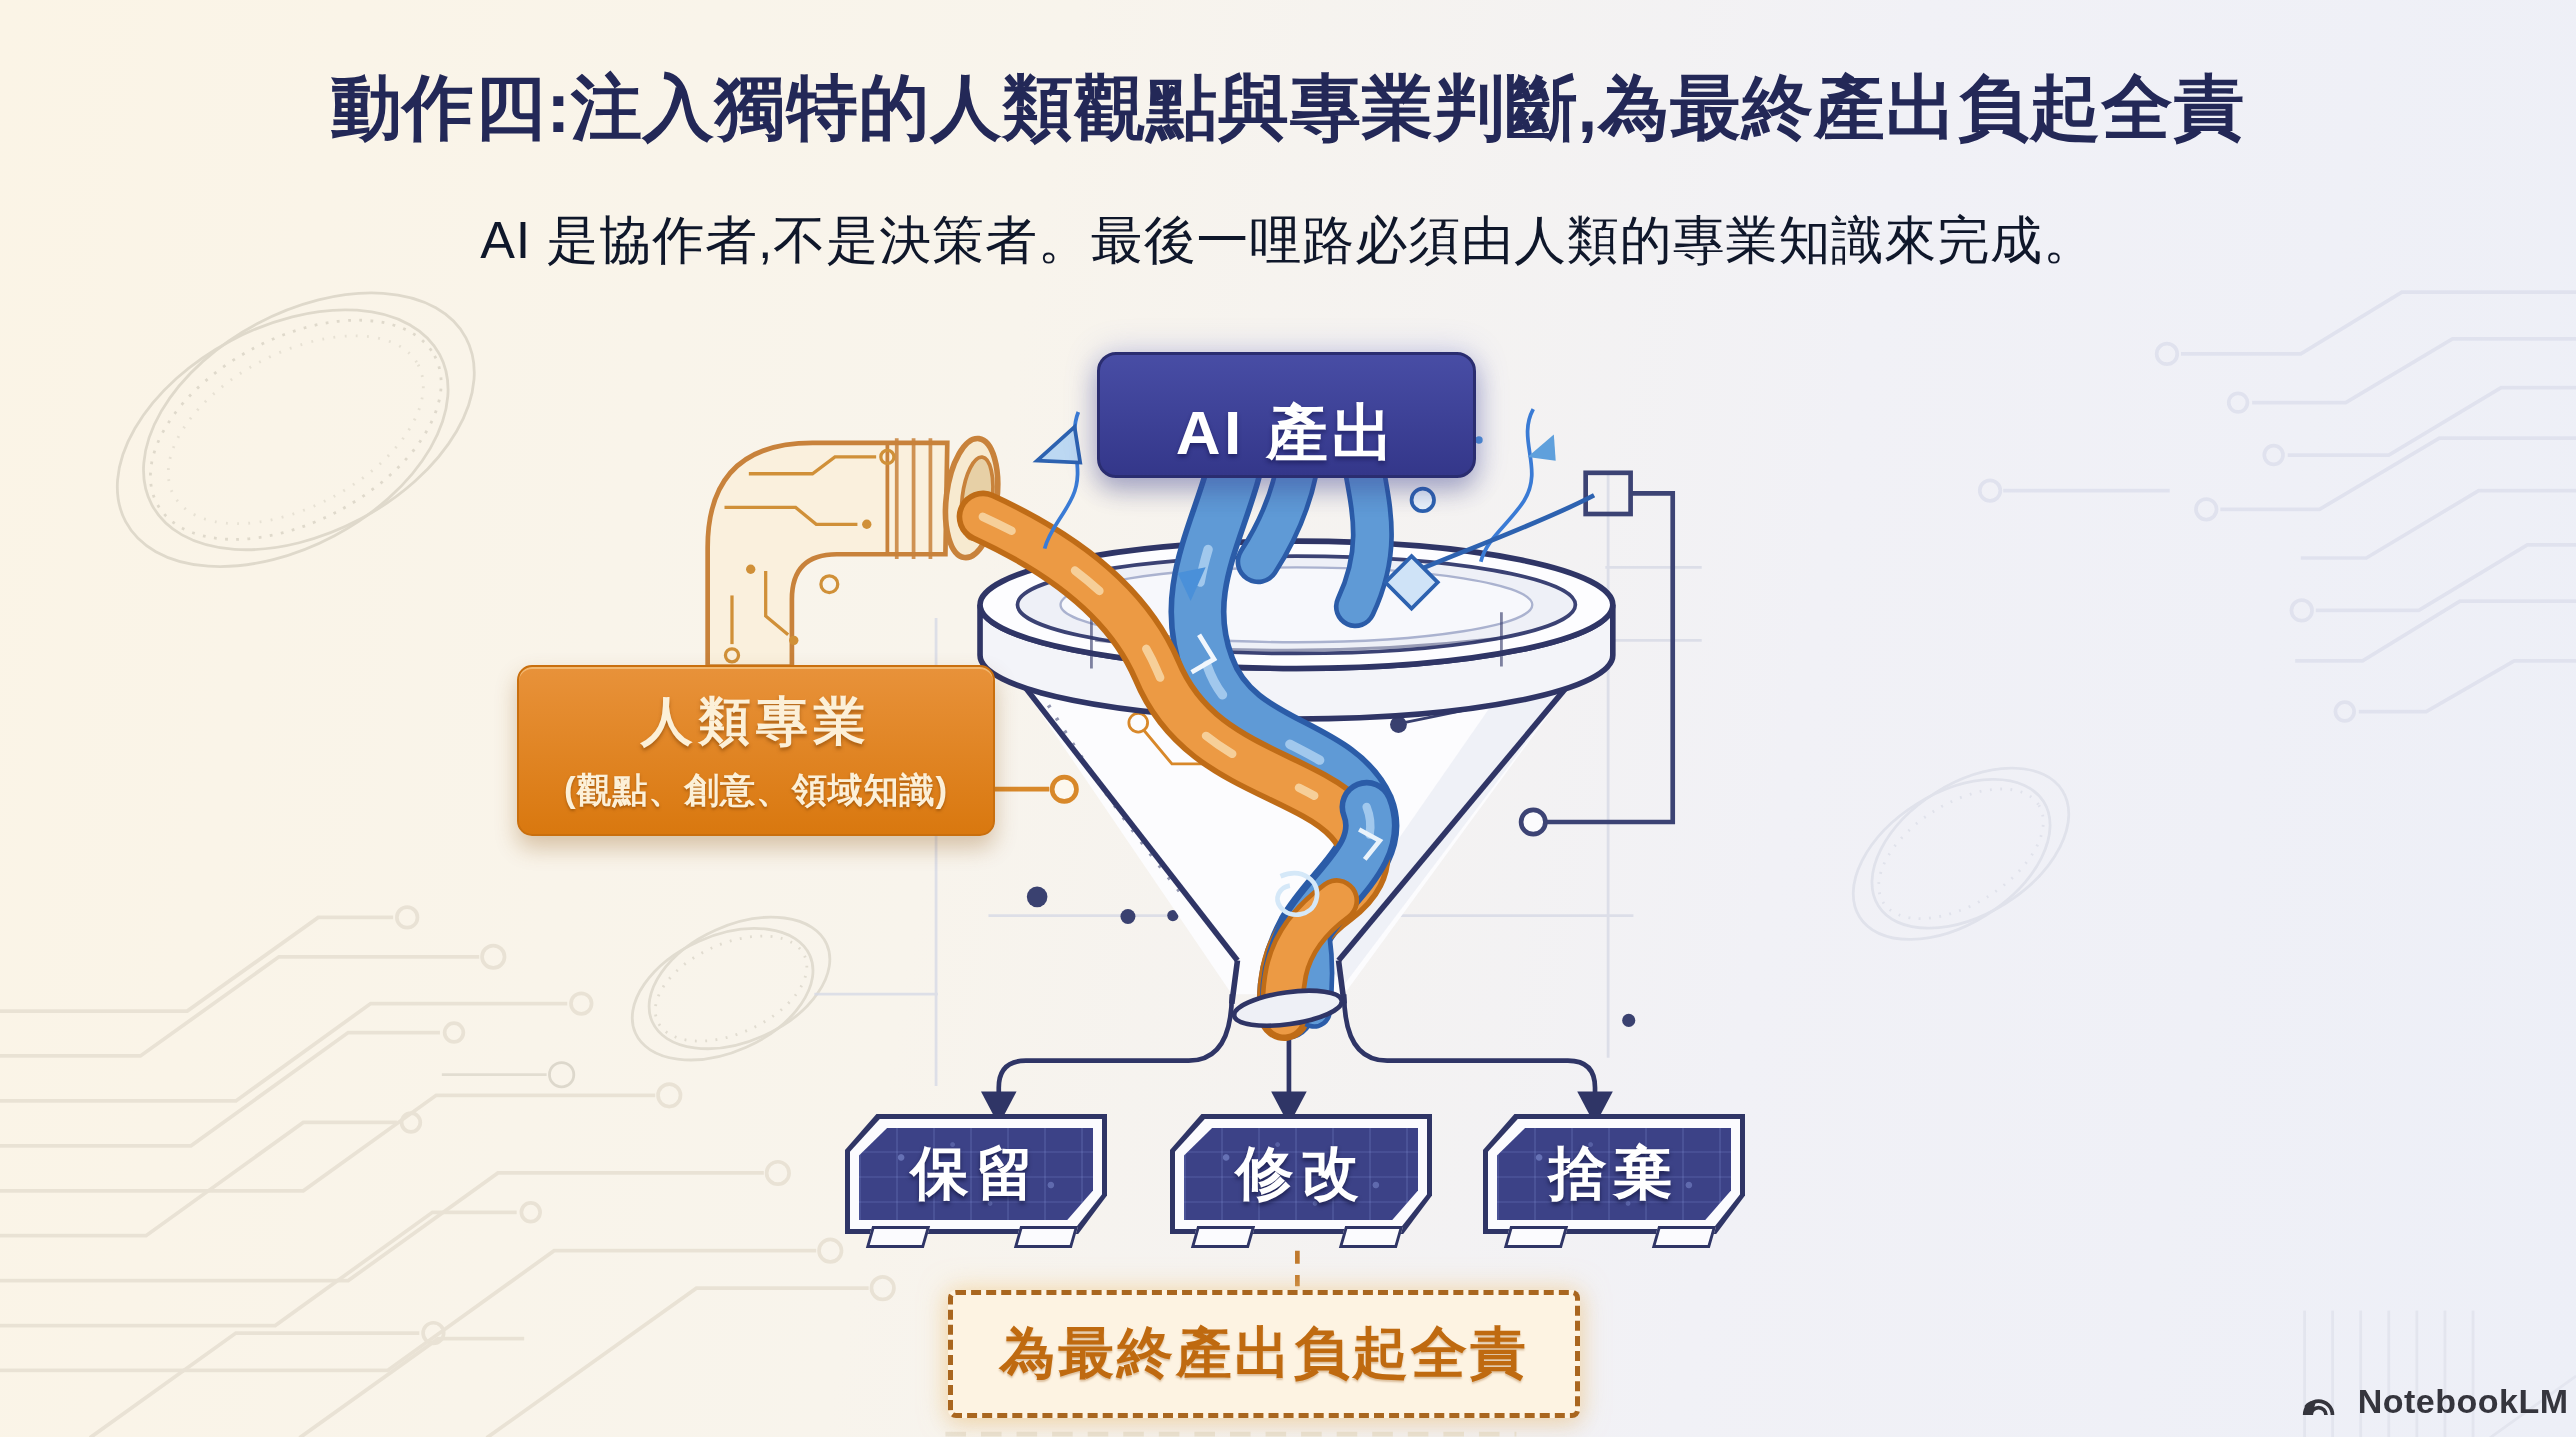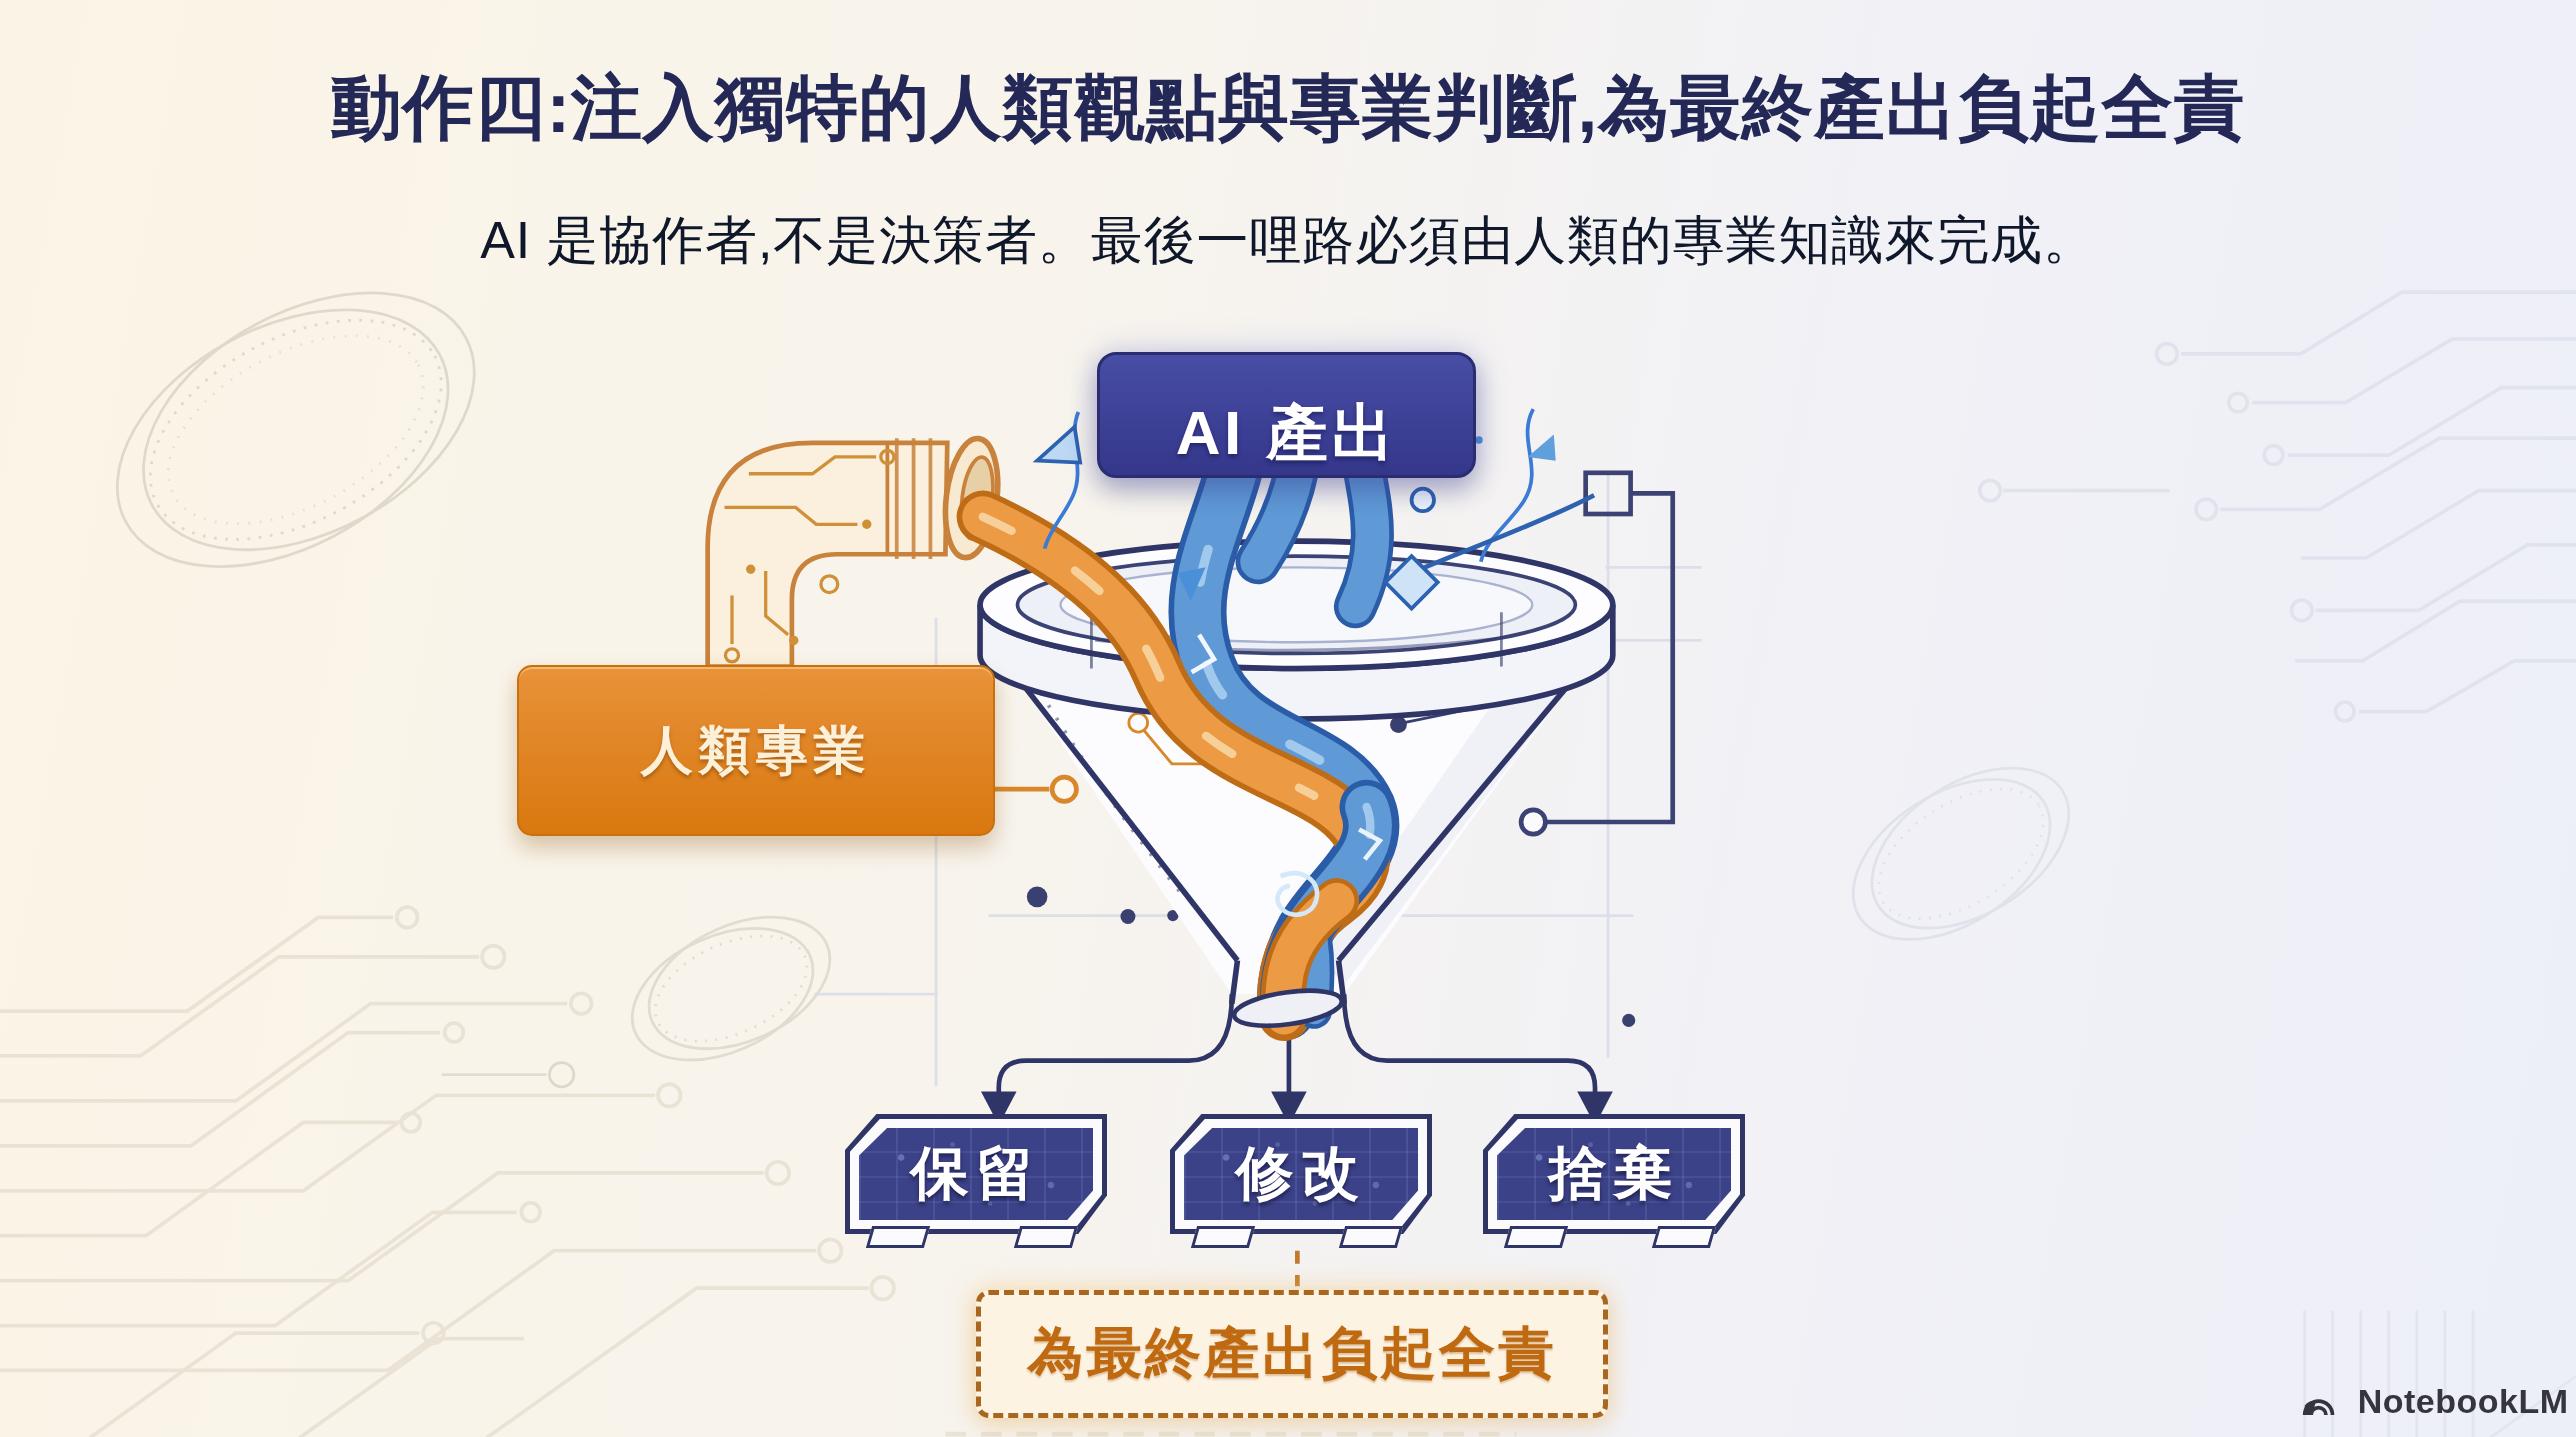--- a/index.html
+++ b/index.html
@@ -56,22 +56,22 @@
       linear-gradient(0deg,rgba(150,170,235,.13) 0 1.9px,transparent 1.9px);
     background-size:100% 100%,100% 100%,100% 100%,100% 100%,37px 29px,40px 25px;}
   .hud .label{position:absolute;inset:0;display:flex;align-items:center;justify-content:center;
     font-size:58px;font-weight:800;color:#ffffff;letter-spacing:7.5px;
     text-shadow:0 2.8px 4.7px rgba(5,8,40,.55);}
   .hud .foot{position:absolute;bottom:-14px;width:52px;height:16px;background:#fbfbfe;
     border:3.7px solid #2f3566;transform:skewX(-16deg);}
   .hud .foot.fl{left:24px;} .hud .foot.fr{right:32px;}
 
   .dashed-box{
-    left:976px;top:1290px;width:622px;height:118px;
-    background:#fdf3e2;border:5.6px dashed #a9661f;border-radius:13px;
+    left:948px;top:1290px;width:622px;height:118px;
+    background:#fdf3e2;border:5.6px dashed #a9661f;border-radius:8px;
     display:flex;align-items:center;justify-content:center;
     box-shadow:0 0 28px rgba(250,205,130,.55),0 5.6px 20.6px rgba(190,120,40,.18);
   }
   .dashed-box .label{font-size:56px;font-weight:800;color:#bf6a10;letter-spacing:2.8px;
     text-shadow:0 1.9px 1.9px rgba(150,80,10,.3);}
 
   .watermark{
     right:7.5px;bottom:17px;display:flex;align-items:center;gap:20px;
     color:#35353d;font-size:34px;font-weight:600;letter-spacing:0.5px;
   }
@@ -303,20 +303,21 @@
 
 <div class="abs page-title">動作四:注入獨特的人類觀點與專業判斷,為最終產出負起全責</div>
 <div class="abs page-subtitle">AI 是協作者,不是決策者。最後一哩路必須由人類的專業知識來完成。</div>
 
 <div class="abs ai-box">
   <span class="label">AI 產出</span>
 </div>
 
 <div class="abs human-box">
   <span class="line1">人類專業</span>
+  <span class="line2">(觀點、創意、領域知識)</span>
 </div>
 
 <div class="abs hud" style="left:845px;top:1114px;">
   <div class="layer l-outer"></div>
   <div class="layer l-white"></div>
   <div class="layer l-panel"></div>
   <div class="label">保留</div>
   <div class="foot fl"></div>
   <div class="foot fr"></div>
 </div>

